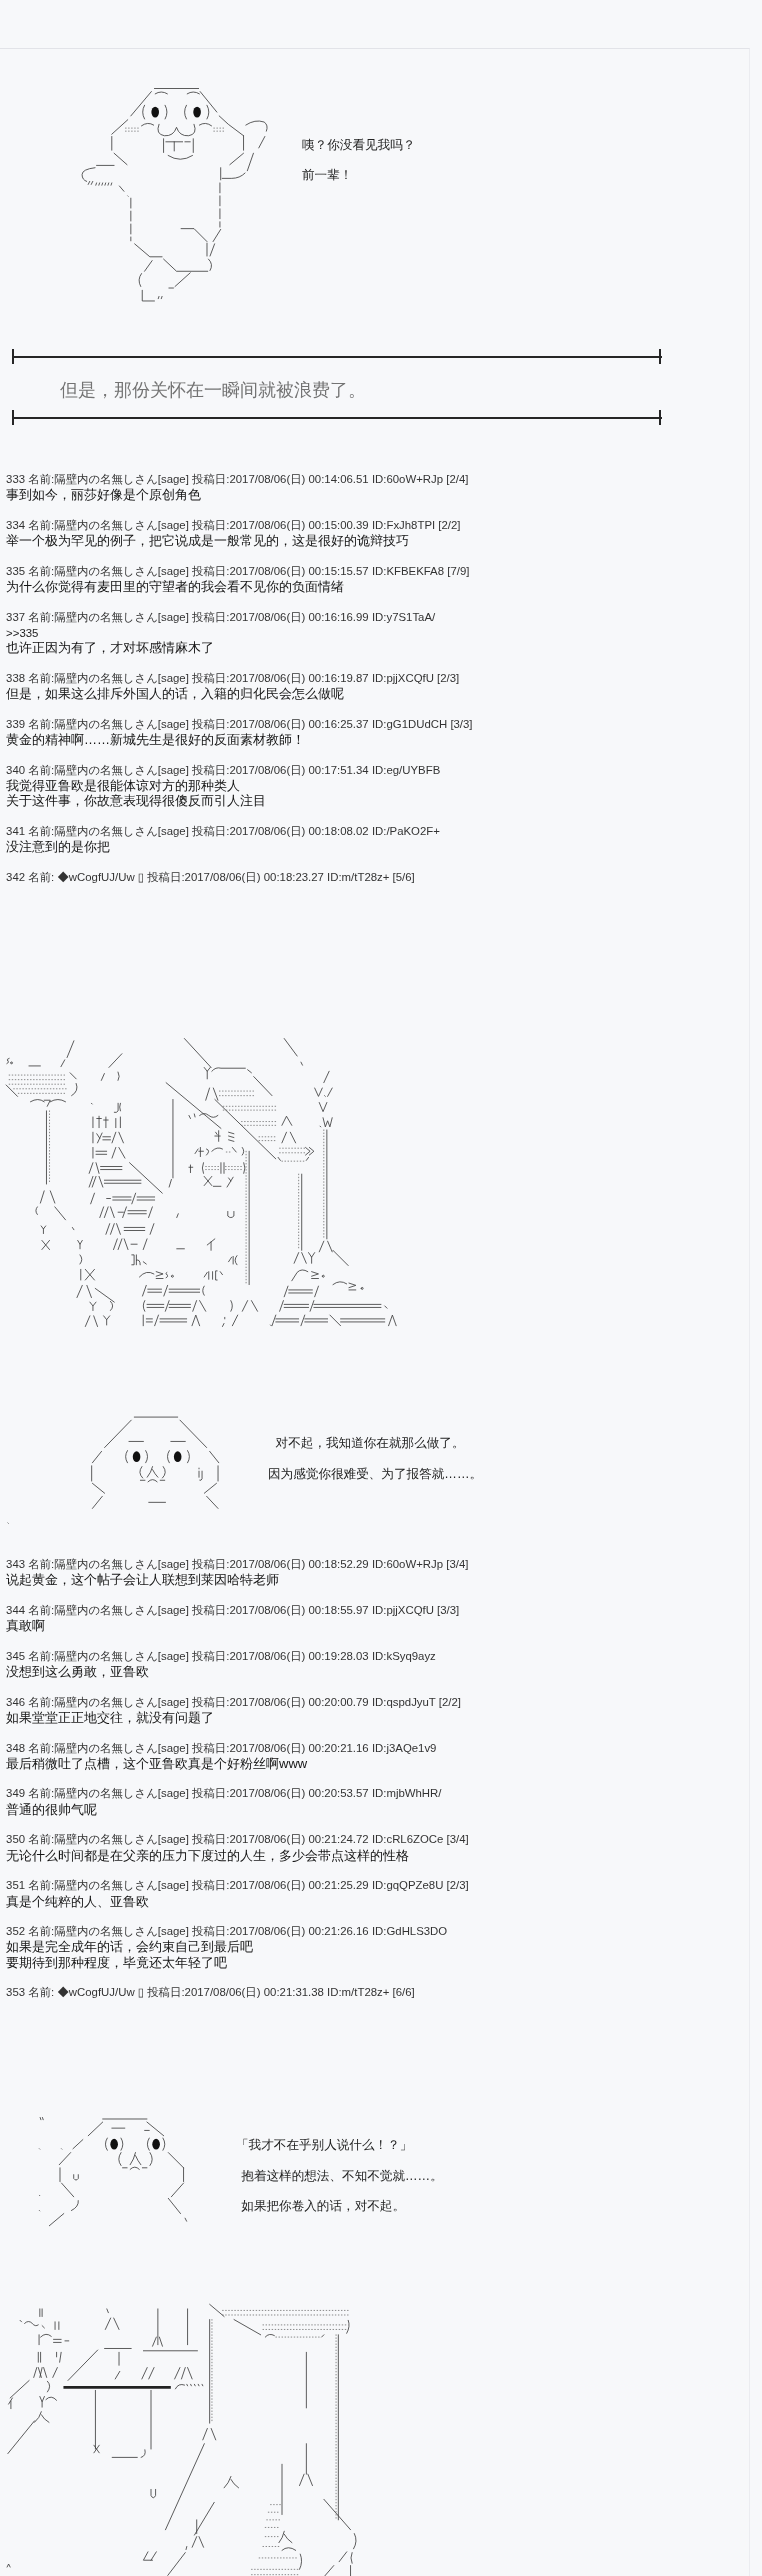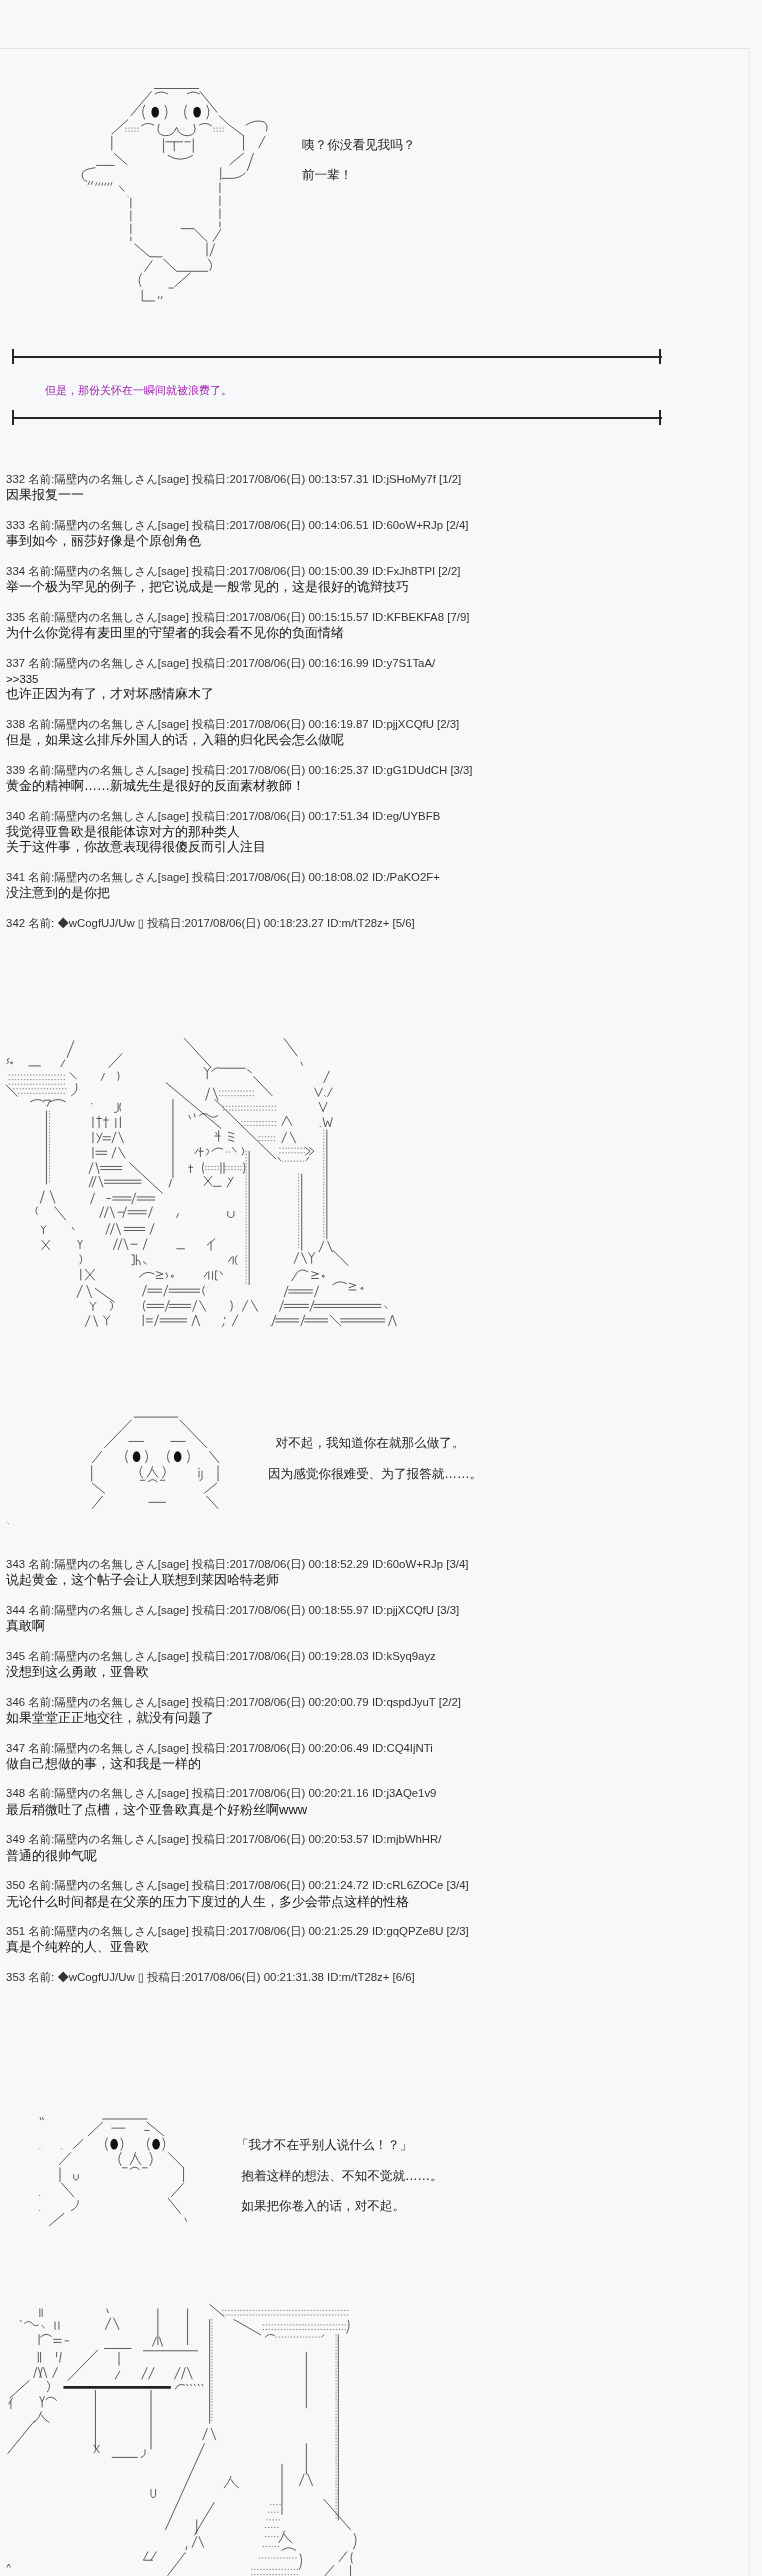--- a/index.html
+++ b/index.html
@@ -13,21 +13,21 @@
   .aa path { fill: none; stroke: #3d3d3d; stroke-width: 1.1; stroke-linecap: round; stroke-linejoin: round; }
   .aa path.dotrow { stroke: #666; stroke-width: 1; stroke-dasharray: 0.8 3.2; }
   .aa path.thick { stroke: #222; stroke-width: 3.4; stroke-linecap: butt; }
   .aa path.dash { stroke-dasharray: 13 4; }
   .aa ellipse.eye { fill: #111; stroke: none; }
 
   .speech { position: absolute; font-size: 12.6px; color: #222; white-space: nowrap; }
   .speech .ln { height: 30px; line-height: 18.3px; }
   .speech.s40 .ln { height: 30.5px; }
 
-  .narration { position: absolute; left: 45px; top: 332px; font-size: 11px; line-height: 18.3px; color: #a21caf; white-space: nowrap; }
+  .narration { position: absolute; left: 60px; top: 332px; font-size: 18px; line-height: 18.3px; color: #737373; white-space: nowrap; }
 
   .rule { position: absolute; left: 12.2px; width: 650px; height: 1.5px; background: #262626; }
   .rule .tick { position: absolute; top: -6.9px; width: 1.5px; height: 15.3px; background: #262626; }
   .rule .tick.l { left: 0; }
   .rule .tick.r { right: 1.5px; }
 
   .posts { position: absolute; left: 6.1px; }
   .post { margin-bottom: 15.3px; }
   .hdr { height: 15.3px; line-height: 15.3px; font-size: 11.4px; color: #333; white-space: nowrap; }
   .body { height: 15.3px; line-height: 15.3px; font-size: 13px; color: #151515; white-space: nowrap; }
@@ -64,24 +64,20 @@
     <span class="tick r"></span>
   </div>
   <div class="narration">但是，那份关怀在一瞬间就被浪费了。</div>
   <div class="rule" style="top:368px">
     <span class="tick l"></span>
     <span class="tick r"></span>
   </div>
 
   <div class="posts" style="top:423px">
     <div class="post">
-      <div class="hdr"><span>332</span> <span>名前:</span><span>隔壁内の名無しさん[sage]</span> <span>投稿日:</span><span>2017/08/06(日) 00:13:57.31</span> <span>ID:jSHoMy7f</span> <span>[1/2]</span></div>
-      <div class="body">因果报复一一</div>
-    </div>
-    <div class="post">
       <div class="hdr"><span>333</span> <span>名前:</span><span>隔壁内の名無しさん[sage]</span> <span>投稿日:</span><span>2017/08/06(日) 00:14:06.51</span> <span>ID:60oW+RJp</span> <span>[2/4]</span></div>
       <div class="body">事到如今，丽莎好像是个原创角色</div>
     </div>
     <div class="post">
       <div class="hdr"><span>334</span> <span>名前:</span><span>隔壁内の名無しさん[sage]</span> <span>投稿日:</span><span>2017/08/06(日) 00:15:00.39</span> <span>ID:FxJh8TPI</span> <span>[2/2]</span></div>
       <div class="body">举一个极为罕见的例子，把它说成是一般常见的，这是很好的诡辩技巧</div>
     </div>
     <div class="post">
       <div class="hdr"><span>335</span> <span>名前:</span><span>隔壁内の名無しさん[sage]</span> <span>投稿日:</span><span>2017/08/06(日) 00:15:15.57</span> <span>ID:KFBEKFA8</span> <span>[7/9]</span></div>
       <div class="body">为什么你觉得有麦田里的守望者的我会看不见你的负面情绪</div>
@@ -149,38 +145,39 @@
     </div>
     <div class="post">
       <div class="hdr"><span>345</span> <span>名前:</span><span>隔壁内の名無しさん[sage]</span> <span>投稿日:</span><span>2017/08/06(日) 00:19:28.03</span> <span>ID:kSyq9ayz</span></div>
       <div class="body">没想到这么勇敢，亚鲁欧</div>
     </div>
     <div class="post">
       <div class="hdr"><span>346</span> <span>名前:</span><span>隔壁内の名無しさん[sage]</span> <span>投稿日:</span><span>2017/08/06(日) 00:20:00.79</span> <span>ID:qspdJyuT</span> <span>[2/2]</span></div>
       <div class="body">如果堂堂正正地交往，就没有问题了</div>
     </div>
     <div class="post">
-      <div class="hdr"><span>347</span> <span>名前:</span><span>隔壁内の名無しさん[sage]</span> <span>投稿日:</span><span>2017/08/06(日) 00:20:06.49</span> <span>ID:CQ4IjNTi</span></div>
-      <div class="body">做自己想做的事，这和我是一样的</div>
-    </div>
-    <div class="post">
       <div class="hdr"><span>348</span> <span>名前:</span><span>隔壁内の名無しさん[sage]</span> <span>投稿日:</span><span>2017/08/06(日) 00:20:21.16</span> <span>ID:j3AQe1v9</span></div>
       <div class="body">最后稍微吐了点槽，这个亚鲁欧真是个好粉丝啊www</div>
     </div>
     <div class="post">
       <div class="hdr"><span>349</span> <span>名前:</span><span>隔壁内の名無しさん[sage]</span> <span>投稿日:</span><span>2017/08/06(日) 00:20:53.57</span> <span>ID:mjbWhHR/</span></div>
       <div class="body">普通的很帅气呢</div>
     </div>
     <div class="post">
       <div class="hdr"><span>350</span> <span>名前:</span><span>隔壁内の名無しさん[sage]</span> <span>投稿日:</span><span>2017/08/06(日) 00:21:24.72</span> <span>ID:cRL6ZOCe</span> <span>[3/4]</span></div>
       <div class="body">无论什么时间都是在父亲的压力下度过的人生，多少会带点这样的性格</div>
     </div>
     <div class="post">
       <div class="hdr"><span>351</span> <span>名前:</span><span>隔壁内の名無しさん[sage]</span> <span>投稿日:</span><span>2017/08/06(日) 00:21:25.29</span> <span>ID:gqQPZe8U</span> <span>[2/3]</span></div>
       <div class="body">真是个纯粹的人、亚鲁欧</div>
+    </div>
+    <div class="post">
+      <div class="hdr"><span>352</span> <span>名前:</span><span>隔壁内の名無しさん[sage]</span> <span>投稿日:</span><span>2017/08/06(日) 00:21:26.16</span> <span>ID:GdHLS3DO</span></div>
+      <div class="body">如果是完全成年的话，会约束自己到最后吧</div>
+      <div class="body">要期待到那种程度，毕竟还太年轻了吧</div>
     </div>
     <div class="post">
       <div class="hdr"><span>353</span> <span>名前:</span><span> ◆wCogfUJ/Uw ▯</span> <span>投稿日:</span><span>2017/08/06(日) 00:21:31.38</span> <span>ID:m/tT28z+</span> <span>[6/6]</span></div>
     </div>
   </div>
 
   <svg class="aa" style="left:30.5px;top:2060px" width="164" height="126" viewBox="40 2700 215 165">
     <path d="M52 2711 L53 2714 M55 2711 L56 2714 M134 2713 L192 2713 M134 2717 L115 2735 M192 2717 L214 2735 M108 2740 L95 2752 M92 2757 L77 2773 M51 2752 L51.5 2752.5 M80 2752 L80.5 2752.5 M220 2757 L240 2777 M78 2777 L78 2795 M240 2777 L240 2795 M80 2797 L96 2815 M240 2797 L224 2815 M102 2820 Q103 2828 93 2833 M220 2817 L236 2837 M83 2837 L64 2853 M242 2843 L244 2847 M51 2813 L51.5 2813.5 M51 2833 L51.5 2833.5 M96 2786 L96 2791 Q99 2795 102 2791 L102 2786"></path>
     <path d="M146 2725 L163 2725 M189 2728 L195 2728 M140 2738 Q135 2746 140 2754 M158 2738 Q163 2746 158 2754 M195 2738 Q190 2746 195 2754 M213 2738 Q218 2746 213 2754"></path>
     <ellipse class="eye" cx="149" cy="2746" rx="5" ry="7"></ellipse>

